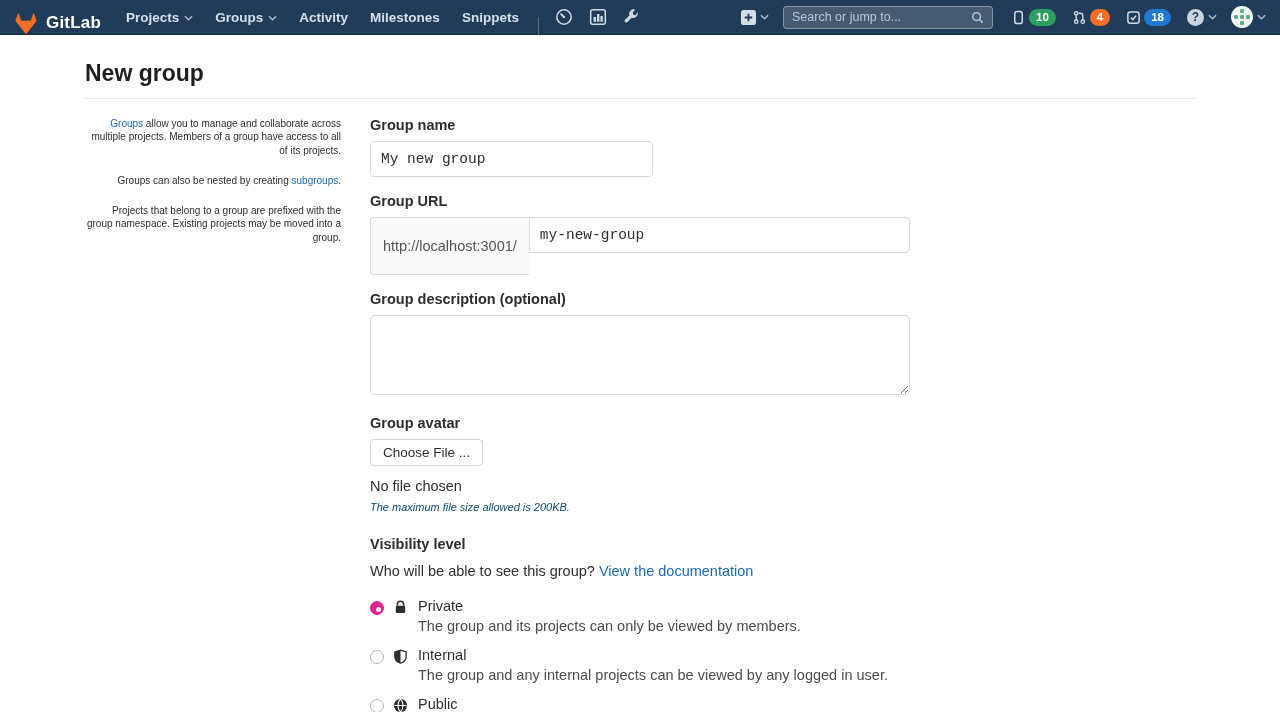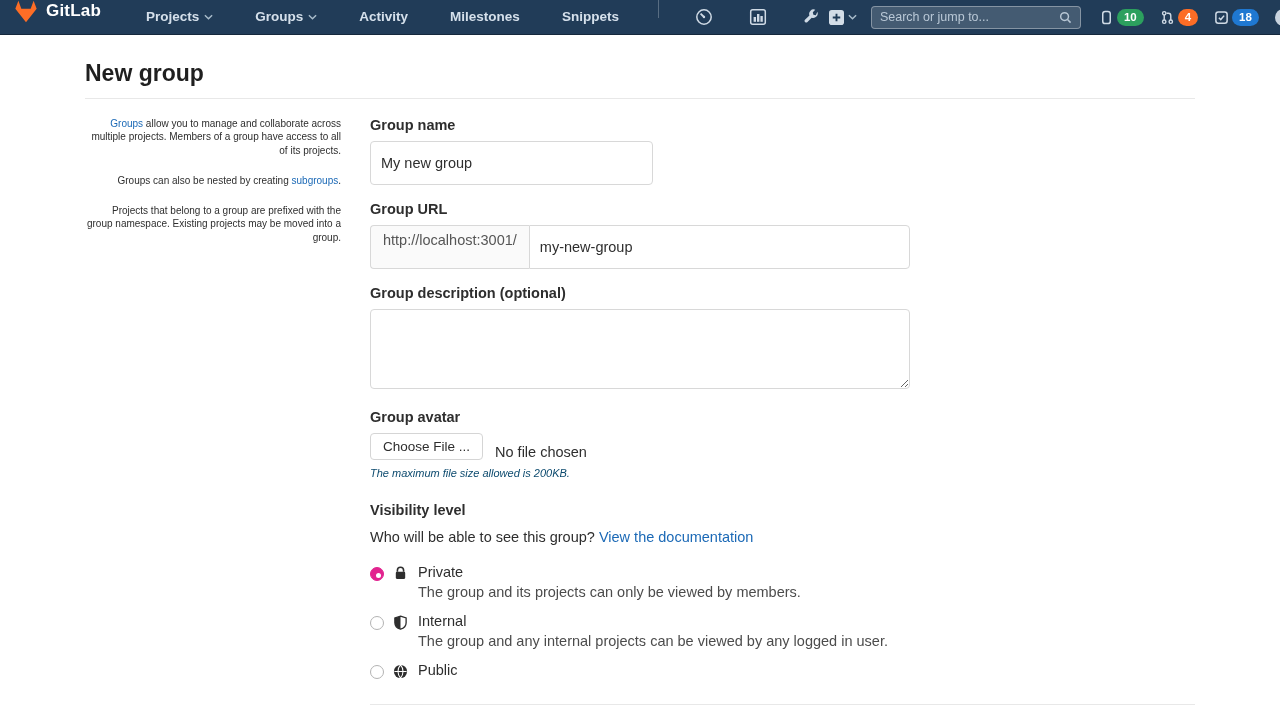--- a/index.html
+++ b/index.html
@@ -2,21 +2,21 @@
 <html><head>
 <meta charset="utf-8">
 <style>
   * { margin:0; padding:0; box-sizing:border-box; }
   html,body { width:1280px; height:712px; overflow:hidden; background:#fff;
     font-family:"Liberation Sans", sans-serif; color:#2e2e2e; }
 
   
   .navbar { height:35px; background:#213c58; border-bottom:1px solid #15283c;
     display:flex; align-items:center; padding:0 14px; }
-  .nav-left { display:flex; align-items:flex-start;gap:20px; }
+  .nav-left { display:flex; align-items:flex-end; }
   .brand { display:flex; align-items:center; gap:8px; margin-right:14px; cursor:pointer; }
   .brand-name { color:#fff; font-size:17px; font-weight:600; letter-spacing:.2px; }
   .nav-item { display:flex; align-items:center; gap:5px; color:#d5e0eb; font-size:13.5px;
     font-weight:600; padding:0 11px; height:34px; cursor:pointer; white-space:nowrap; }
   .nav-sep { width:1px; height:18px; background:rgba(255,255,255,.25); margin:0 8px; }
   .nav-iconbtn { display:flex; align-items:center; justify-content:center; width:34px; height:35px; cursor:pointer; }
   .nav-right { margin-left:auto; display:flex; align-items:center; }
   .plus-btn { display:flex; align-items:center; gap:4px; margin-right:14px; cursor:pointer; }
   .searchbox { width:210px; height:23px; background:rgba(255,255,255,.16);
     border:1px solid rgba(255,255,255,.35); border-radius:4px;
@@ -40,32 +40,32 @@
   .container { width:1110px; margin:0 auto; }
   h1.page-title { font-size:23px; font-weight:600; color:#1f1f1f; margin-top:25px;
     padding-bottom:11px; border-bottom:1px solid #e8e8e8; }
   .content { display:flex; gap:29px; margin-top:18px; }
   .aside { width:256px; font-size:10px; line-height:1.33;text-align:right; }
   .aside p { margin-bottom:17px; }
   a.link { color:#1b69b6; text-decoration:none; cursor:pointer; }
 
   .form-col { flex:1; }
   .field-label { font-size:14.5px; font-weight:700; margin-bottom:8px; }
-  .text-input { height:44px; border:1px solid #d8d8d8; border-radius:4px;
+  .text-input { height:36px; border:1px solid #d8d8d8; border-radius:4px;
     padding:0 10px; font-size:14.5px; color:#2e2e2e; outline:none;
-    font-family:Liberation Sans, sans-serif; background:#fff; }
+    font-family:Liberation Mono, monospace; background:#fff; }
   #group-name-input { width:283px; margin-bottom:16px; }
   .url-group { display:flex; width:540px; margin-bottom:16px; }
   .url-prefix { border:1px solid #d8d8d8; border-right:none; border-radius:4px 0 0 4px;
-    background:#fafafa; color:#555; font-size:14.5px; padding:6px 12px; white-space:nowrap; }
+    background:#fafafa; color:#555; font-size:14.5px; padding:20px 12px; white-space:nowrap; }
   .url-input { flex:1; border-radius:0 4px 4px 0; }
   .desc-textarea { width:540px; height:80px; border:1px solid #d8d8d8; border-radius:4px;
     padding:8px 10px; font-size:14.5px; font-family:"Liberation Sans",sans-serif;
     resize:vertical; outline:none; margin-bottom:16px; }
-  .avatar-row { display:flex; align-items:flex-end; gap:12px; }
+  .avatar-row { display:flex; align-items:flex-start; gap:12px;flex-direction:column; }
   .choose-file-btn { background:#fff; border:1px solid #d5d5d5; border-radius:4px;
     padding:5px 12px; font-size:13.5px; color:#2e2e2e; cursor:pointer;
     font-family:"Liberation Sans",sans-serif; }
   .no-file { font-size:14.5px; }
   .hint { font-size:11px; color:#0c4a6e; margin:7px 0 23px;font-style:italic; }
   .vis-heading { font-size:14.5px; font-weight:700; margin-bottom:11px; }
   .vis-question { font-size:14.5px; margin-bottom:19px; }
   .vis-option { display:flex; gap:9px; margin-bottom:13px; }
   .radio { width:14px; height:14px; border-radius:50%; border:1px solid #b3b3b3;
     background:#fff; margin-top:3px; flex:none; cursor:pointer; position:relative; }

